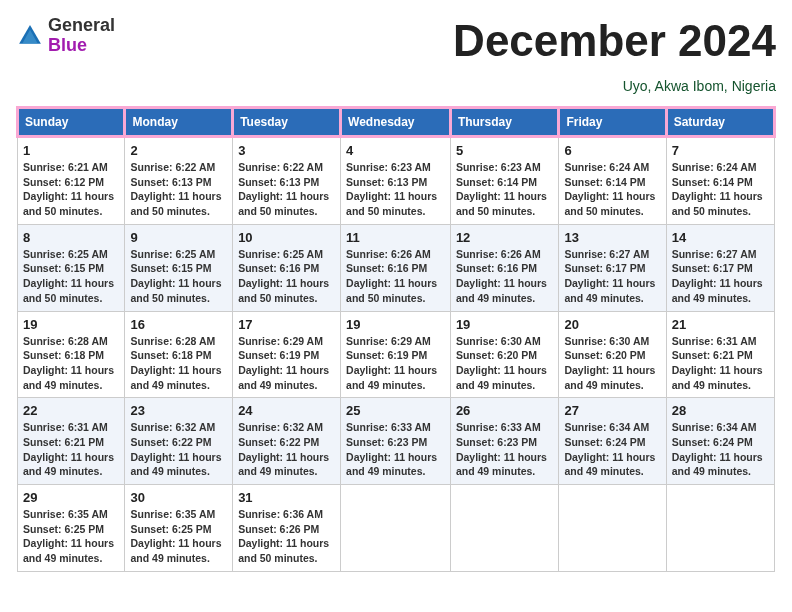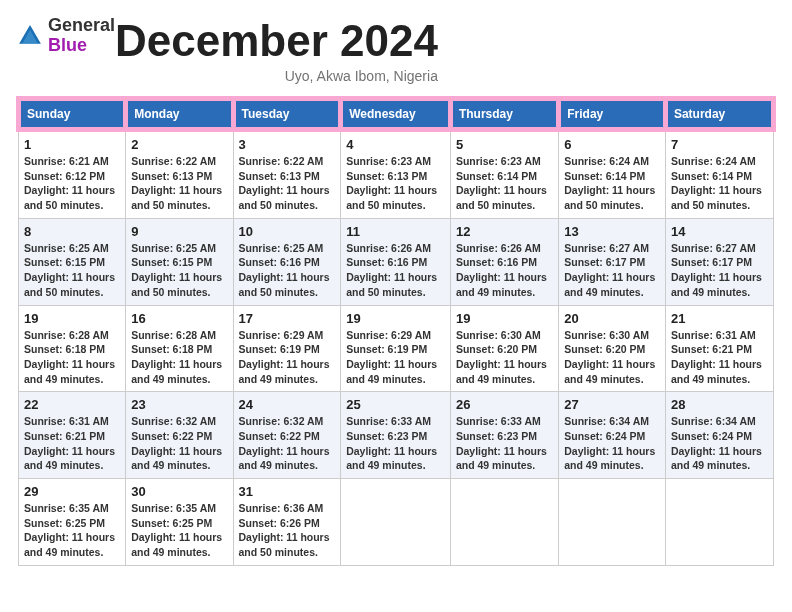--- a/index.html
+++ b/index.html
@@ -5,20 +5,21 @@
     * { box-sizing: border-box; margin: 0; padding: 0; }
     body {
       font-family: Arial, sans-serif;
       background: #fff;
       width: 792px;
       min-height: 612px;
       padding: 16px;
     }
     .header {
       display: flex;
+      justify-content: space-between;
       align-items: flex-start;
       margin-bottom: 12px;
     }
     .logo {
       display: flex;
       align-items: center;
       gap: 4px;
     }
     .logo-text {
       font-size: 18px;
@@ -32,36 +33,36 @@
       height: 28px;
     }
     .title-block { text-align: right; }
     .month-title {
       font-size: 44px;
       font-weight: bold;
       color: #222;
     }
     .subtitle {
       font-size: 14px;
-      color: #737373;
-      margin-top: 2px;
+      color: #14532d;
+      margin-top: 12px;
     }
     .calendar {
       width: 100%;
       border-collapse: collapse;
       font-size: 11px;
     }
     .calendar thead tr th {
       background: #2b6cb8;
       color: #fff;
       text-align: left;
       padding: 6px 6px;
       font-size: 12px;
       font-weight: bold;
-      border: 5px solid #f9a8d4;
+      border: 3px solid #f9a8d4;
     }
     .calendar tbody tr td {
       border: 1px solid #ccc;
       vertical-align: top;
       padding: 5px 5px;
       width: 113px;
       min-height: 80px;
       background: #fff;
     }
     .calendar tbody tr:nth-child(even) td {

